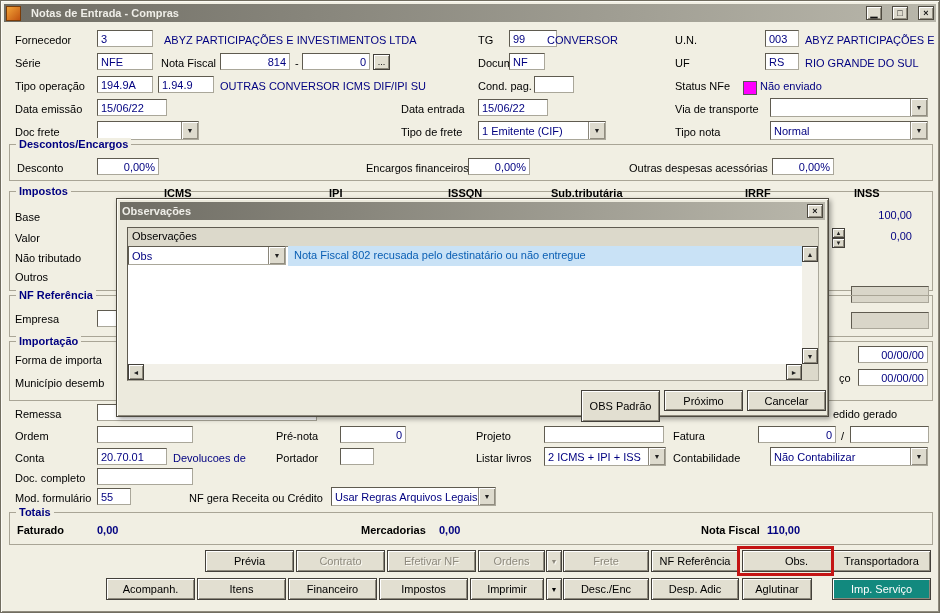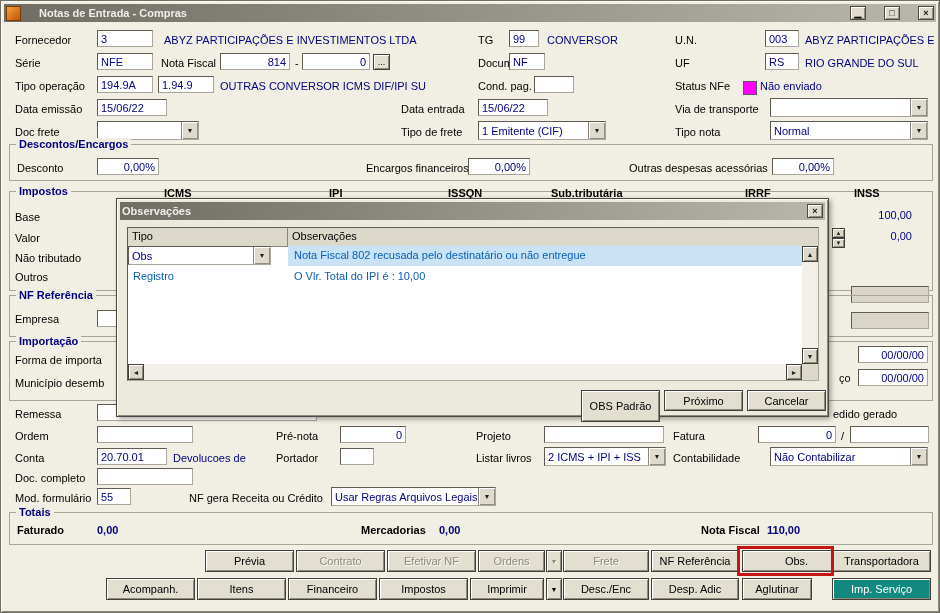--- a/index.html
+++ b/index.html
@@ -2,21 +2,21 @@
 <html><head>
 <meta charset="utf-8">
 <style>
   html,body{margin:0;padding:0;}
   body{width:940px;height:613px;background:#6b6b6b;font-family:"Liberation Sans",sans-serif;}
   .window{position:absolute;left:0;top:0;width:940px;height:613px;background:#f1efe3;
     border:1px solid #716d60;box-shadow:inset 1px 1px 0 #fbfaf4,inset -1px -1px 0 #8e8a7d;
     overflow:hidden;font-size:11px;color:#000;box-sizing:border-box;}
   .titlebar{position:absolute;left:3px;top:3px;right:3px;height:18px;
     background:linear-gradient(90deg,#6f6d64,#b9b7ab);display:flex;align-items:center;
-    padding:0 2px;gap:18px;box-sizing:border-box;}
+    padding:0 2px;gap:10px;box-sizing:border-box;}
   .titlebar .t{color:#efeee8;font-weight:bold;flex:1;white-space:nowrap;overflow:hidden;}
   .appicon{width:13px;height:13px;background:linear-gradient(135deg,#f2a437,#c2520f);
     border:1px solid #7a3c08;flex:0 0 auto;}
   .wbtn{width:16px;height:14px;background:#dedbce;border:1px solid #4e4a40;
     box-shadow:inset 1px 1px 0 #fff,inset -1px -1px 0 #918d80;font-size:9px;line-height:12px;
     text-align:center;font-weight:bold;color:#111;flex:0 0 auto;box-sizing:border-box;}
   .lbl{position:absolute;white-space:nowrap;}
   .nv{color:#000080;}
   .b{font-weight:bold;}
   .it{}
@@ -72,21 +72,21 @@
     <span class="t">Notas de Entrada - Compras</span>
     <span class="wbtn">▁</span>
     <span class="wbtn">□</span>
     <span class="wbtn">×</span>
   </div>
 
   <span class="lbl" style="left:14px;top:33px">Fornecedor</span>
   <div class="inp" style="left:96px;top:29px;width:56px">3</div>
   <span class="lbl nv" style="left:163px;top:33px">ABYZ PARTICIPAÇÕES E INVESTIMENTOS LTDA</span>
   <span class="lbl" style="left:477px;top:33px">TG</span>
-  <div class="inp" style="left:508px;top:29px;width:30px">99</div>
+  <div class="inp" style="left:508px;top:29px;width:48px">99</div>
   <span class="lbl nv" style="left:546px;top:33px">CONVERSOR</span>
   <span class="lbl" style="left:674px;top:33px">U.N.</span>
   <div class="inp" style="left:764px;top:29px;width:34px">003</div>
   <span class="lbl nv" style="left:804px;top:33px">ABYZ PARTICIPAÇÕES E</span>
 
   <span class="lbl" style="left:14px;top:56px">Série</span>
   <div class="inp" style="left:96px;top:52px;width:56px">NFE</div>
   <span class="lbl" style="left:160px;top:56px">Nota Fiscal</span>
   <div class="inp r" style="left:219px;top:52px;width:70px">814</div>
   <span class="lbl" style="left:294px;top:56px">-</span>
@@ -252,36 +252,31 @@
   <div class="btn hot" style="left:741px;top:577px;width:70px">Aglutinar</div>
   <div class="btn teal" style="left:831px;top:577px;width:99px">Imp. Serviço</div>
 
   <div class="modal">
     <div class="titlebar">
       <span class="t">Observações</span>
       <span class="wbtn">×</span>
     </div>
     <div class="grid">
       <div class="ghead">
-        <div class="gc" style="width:160px">Tipo</div>
         <div class="gc" style="flex:1;border-right:none">Observações</div>
       </div>
       <div class="grow" style="top:18px">
         <div class="cell-tipo">
-          <div class="combo" style="left:0;top:0;width:143px;height:19px">
+          <div class="combo" style="left:0;top:0;width:158px;height:19px">
             <span class="cv">Obs</span>
             <span class="ar">▼</span>
           </div>
         </div>
         <div class="cell-obs sel">Nota Fiscal 802 recusada pelo destinatário ou não entregue</div>
       </div>
-      <div class="grow" style="top:39px">
-        <div class="cell-tipo">Registro</div>
-        <div class="cell-obs">O Vlr. Total do IPI é : 10,00</div>
-      </div>
       <div class="sb" style="right:0;top:18px;width:16px;height:118px">
         <div class="sbtn" style="left:0;top:0">▲</div>
         <div class="sbtn" style="left:0;bottom:0">▼</div>
       </div>
       <div class="sb" style="left:0;bottom:0;height:16px;right:16px">
         <div class="sbtn" style="left:0;top:0">◄</div>
         <div class="sbtn" style="right:0;top:0">►</div>
       </div>
       <div style="position:absolute;right:0;bottom:0;width:16px;height:16px;background:#dcd9cb"></div>
     </div>

